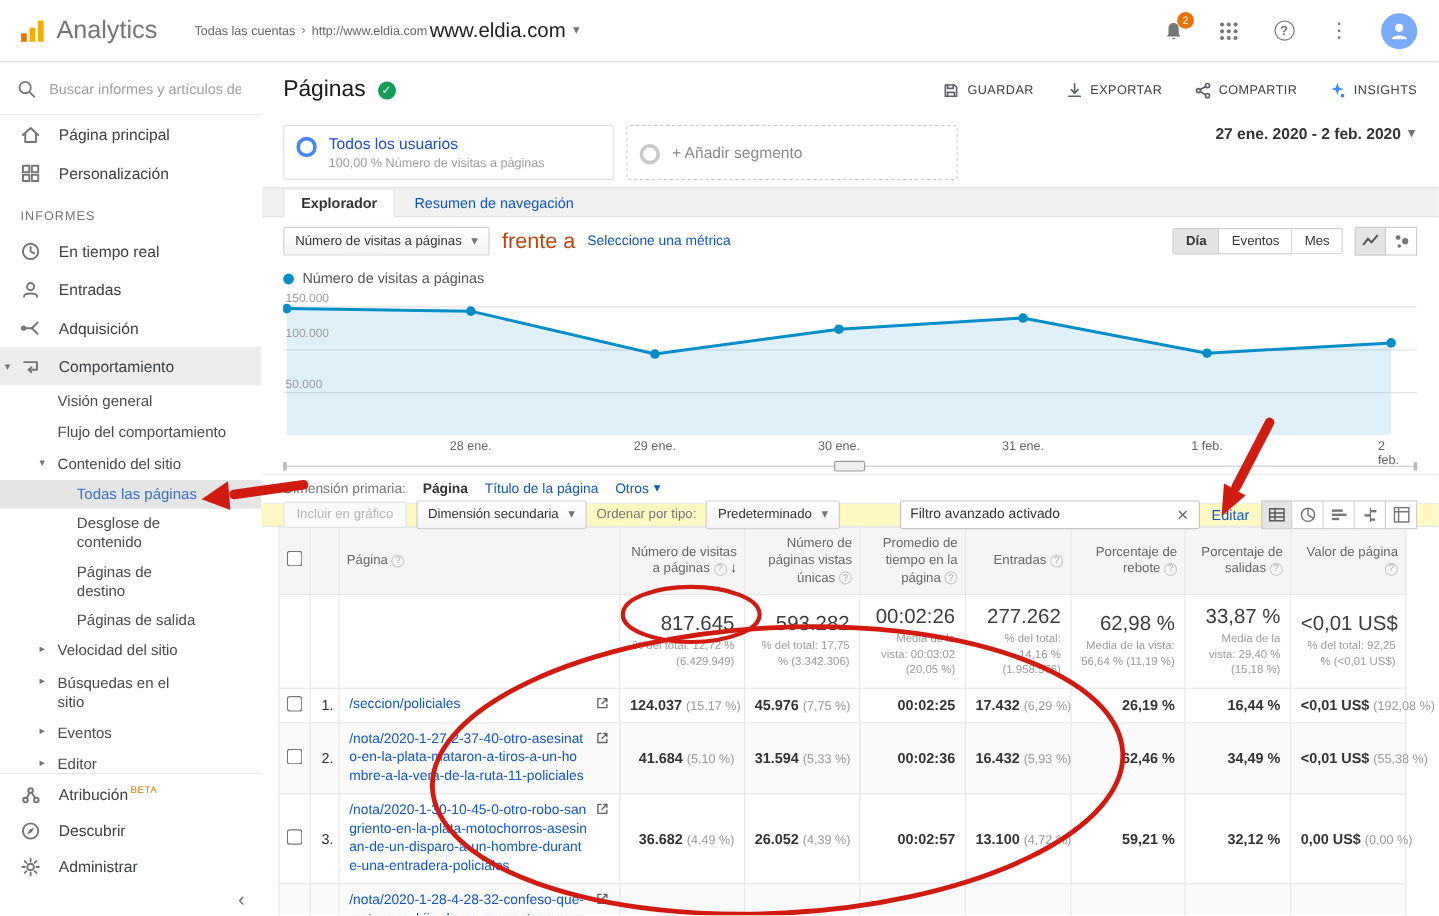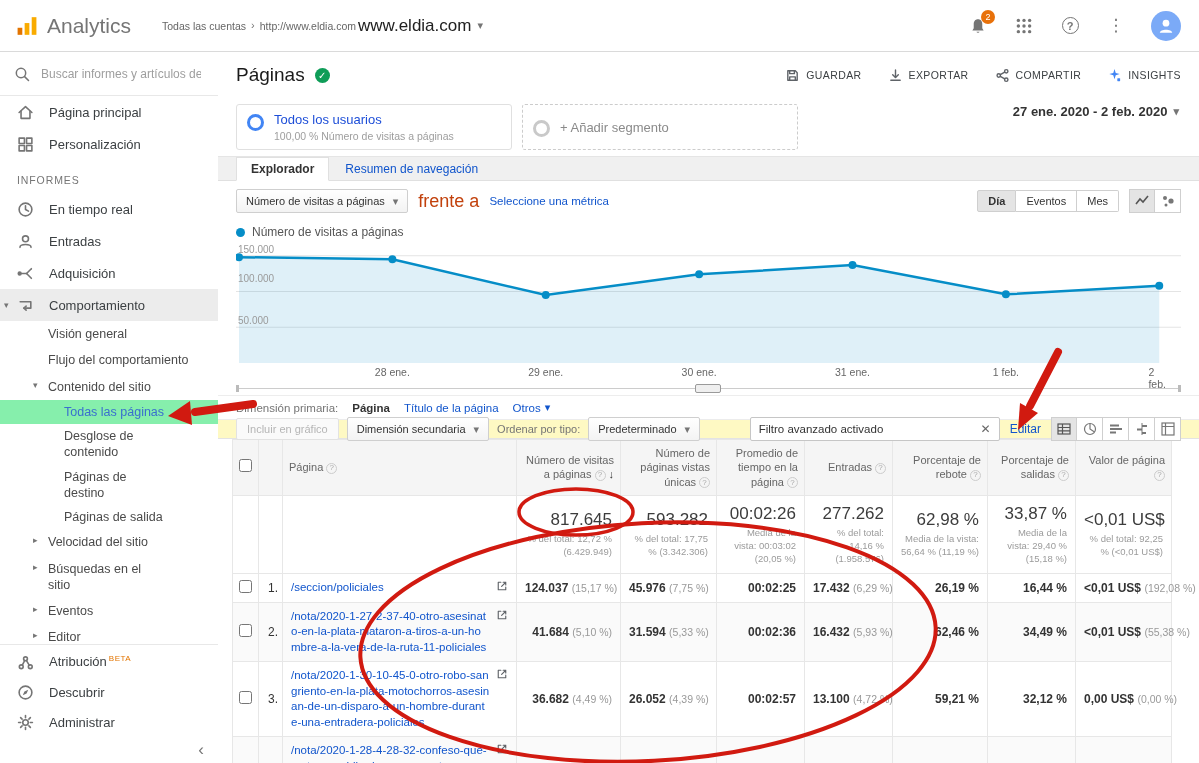--- a/index.html
+++ b/index.html
@@ -29,21 +29,21 @@
   .search-row{height:44px;border-bottom:1px solid #e8e8e8;display:flex;align-items:center;gap:11px;padding:0 14px}
   .search-input{border:none;outline:none;font-size:12px;color:#333;width:160px;font-family:inherit}
   .search-input::placeholder{color:#9e9e9e}
   .nav-item{height:32px;display:flex;align-items:center;gap:15px;padding:0 8px 0 17px;font-size:13px;color:#3c4043;cursor:pointer;position:relative}
   .nav-item .cexp{position:absolute;left:4px;font-size:9px;color:#757575}
   .section-label{font-size:10.5px;color:#757575;letter-spacing:.9px;padding:14px 0 7px 17px}
   .sub-item{padding:5px 10px 5px 48px;font-size:12.5px;color:#4a4a4a;line-height:1.3;cursor:pointer;position:relative}
   .sub-item .cexp{position:absolute;left:33px;top:6px;font-size:9px;color:#757575}
   .sub-sub{padding:4px 52px 4px 64px;font-size:12.5px;color:#4a4a4a;line-height:1.3;cursor:pointer}
   .active-parent{background:#ececec}
-  .selected-item{background:#86efac;color:#3a6fce}
+  .selected-item{background:#e5e5e5;color:#3a6fce}
   .sidebar-bottom{position:absolute;bottom:0;left:0;right:0;background:#fff;border-top:1px solid #e8e8e8;padding-top:2px}
   .beta{font-size:8px;color:#e37400;vertical-align:super;margin-left:2px;letter-spacing:.5px}
   .collapse-row{height:26px;display:flex;justify-content:flex-end;align-items:center;padding-right:14px;color:#757575;font-size:17px;cursor:pointer}
 
   
   .main{position:absolute;left:218px;top:52px;right:0;bottom:0;background:#fff;overflow:hidden}
   .report-toolbar{height:46px;display:flex;align-items:center;padding:0 18px;gap:8px}
   .page-title{font-size:19px;color:#1a1a1a;font-weight:500}
   .green-check{width:15px;height:15px;border-radius:50%;background:#0f9d58;color:#fff;font-size:10px;display:flex;align-items:center;justify-content:center;margin-left:2px}
   .actions{margin-left:auto;display:flex;align-items:center;gap:26px}

